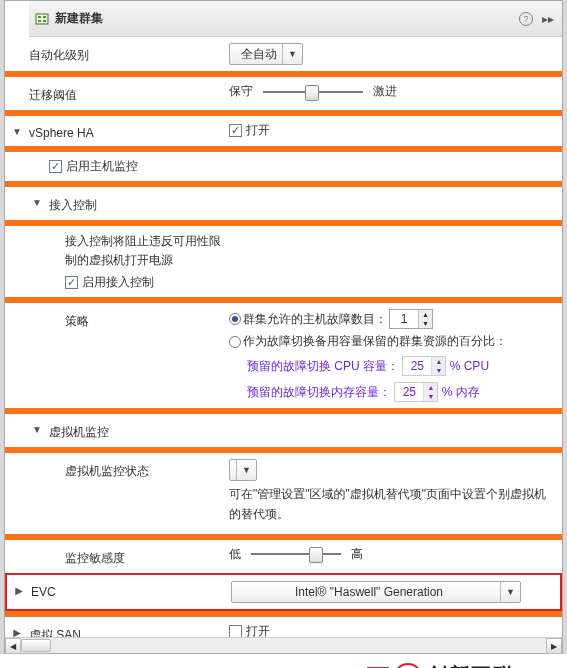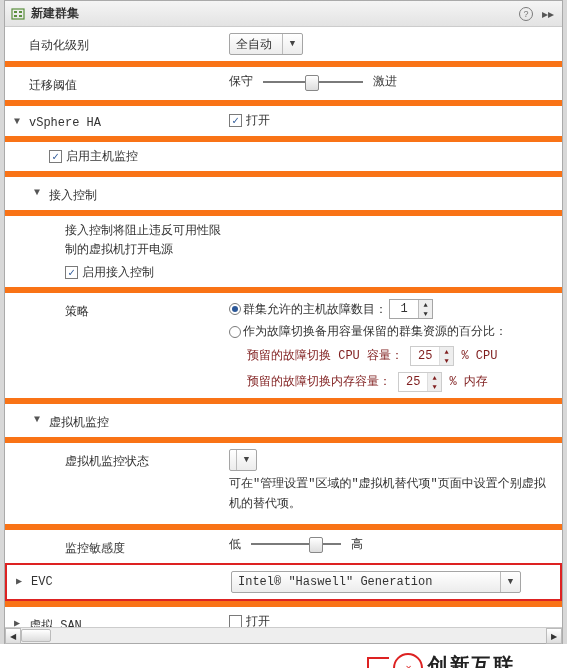--- a/index.html
+++ b/index.html
@@ -12,35 +12,35 @@
       overflow: hidden;
       color: #333;
     }
     .dialog {
       margin-left: 4px;
       width: 559px;
       background: #fff;
       border: 1px solid #aaa;
     }
     .titlebar {
-      height: 26px;
+      height: 36px;
       background: linear-gradient(#f5f5f5,#e3e3e3);
       border-bottom: 1px solid #ccc;
       display: flex;
       align-items: center;
       padding: 0 6px;
       gap: 6px;
+      margin-left: 24px;
     }
     .titlebar .icon { width:14px; height:14px; }
     .titlebar .title { font-weight: bold; flex:1;}
     .titlebar .help, .titlebar .exp { width:16px; height:16px; display:flex; align-items:center; justify-content:center; color:#555;}
     .content {
       max-height: 600px;
       overflow: auto;
-      font-family: Liberation Mono, monospace;
     }
     .row {
       display: grid;
       grid-template-columns: 24px 200px 1fr;
       align-items: start;
       border-top: 6px solid #f97316;
       padding: 6px 6px 6px 0;
       min-height: 32px;
     }
     .row.first { border-top:none; }
@@ -50,21 +50,21 @@
     .row.sub { grid-template-columns: 44px 180px 1fr;}
     .row.sub .twisty { grid-column:1; padding-left:20px; }
     .row.sub2 { grid-template-columns: 60px 164px 1fr;}
     .row.sub2 .twisty { padding-left:36px; }
     .select-wrap {
       display:inline-flex; align-items:center;
       border:1px solid #a5a5a5; border-radius:2px;
       background:linear-gradient(#fff,#ececec);
       height:22px; padding-left:6px;
     }
-    .select-wrap .txt { min-width:46px;}
+    .select-wrap .txt { min-width:46px;text-align:center;}
     .select-wrap .arr {
       width:20px;height:20px; border-left:1px solid #bbb;
       display:flex; align-items:center; justify-content:center;
       font-size:9px; color:#444;
     }
     .select-wrap.wide .txt{ min-width:170px;}
     .select-wrap.evc .txt{ min-width:155px;}
     .checkbox {
       display:inline-flex; align-items:center; gap:4px;
     }
@@ -83,21 +83,21 @@
     .slider-track.small{width:90px;}
     .slider-track.small::after{left:58px;}
     .block-text { line-height:1.6; margin-bottom:4px;}
     .radio-row{display:flex; align-items:center; gap:2px; margin-bottom:4px;}
     .radio{width:12px;height:12px;border:1px solid #7a7a7a;border-radius:50%;display:flex;align-items:center;justify-content:center;}
     .radio.sel::after{content:'';width:6px;height:6px;background:#2b5797;border-radius:50%;}
     .spinner{display:inline-flex;align-items:center;border:1px solid #a5a5a5;height:20px;}
     .spinner .num{width:28px;text-align:center;}
     .spinner .btns{width:14px;height:18px;border-left:1px solid #bbb;display:flex;flex-direction:column;}
     .spinner .btns span{flex:1;font-size:7px;display:flex;align-items:center;justify-content:center;background:#eee;}
-    .disabled{color:#7f1d1d;}
+    .disabled{color:#6d28d9;}
     .disabled .spinner{border-color:#ccc;}
     .disabled .spinner .btns{border-color:#ddd;}
     .indent-line{padding-left:18px;margin-top:6px;}
     .redbox{border:2px solid #d22;}
     .scrollbar-x{height:16px;background:#eee;border-top:1px solid #ccc;display:flex;}
     .scrollbar-x .btn{width:16px;height:16px;background:linear-gradient(#fff,#ddd);border:1px solid #bbb;font-size:8px;display:flex;align-items:center;justify-content:center;}
     .scrollbar-x .track{flex:1;position:relative;}
     .scrollbar-x .handle{position:absolute;left:0;width:30px;top:1px;height:13px;background:linear-gradient(#fff,#ddd);border:1px solid #bbb;border-radius:2px;}
     .brand{display:flex;align-items:center;justify-content:flex-end;padding:8px 12px;gap:4px;background:#fff;}
     .brand .bb{width:22px;height:22px;border:2px solid #d22;border-right:none;border-bottom:none;}

